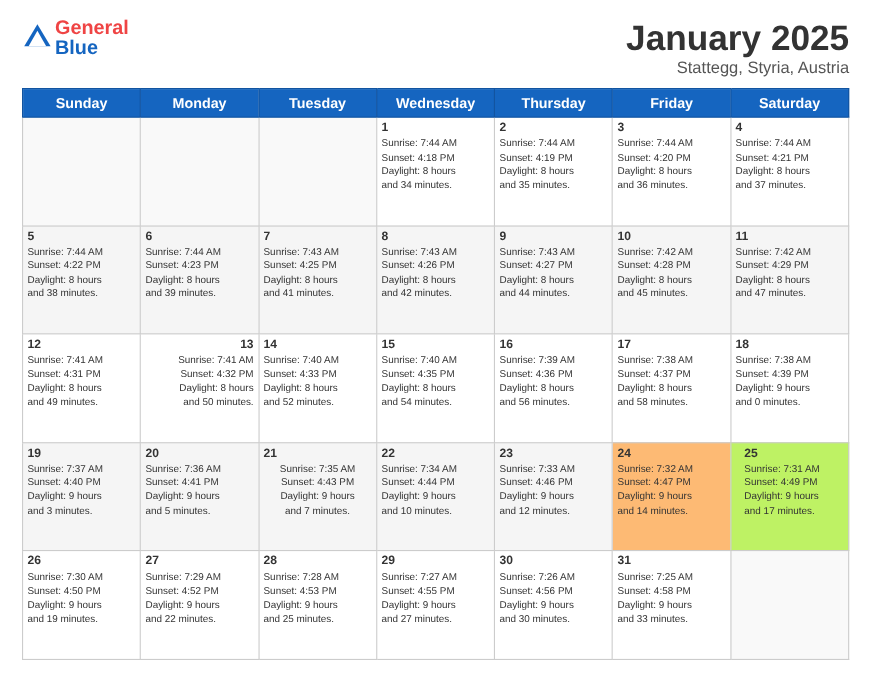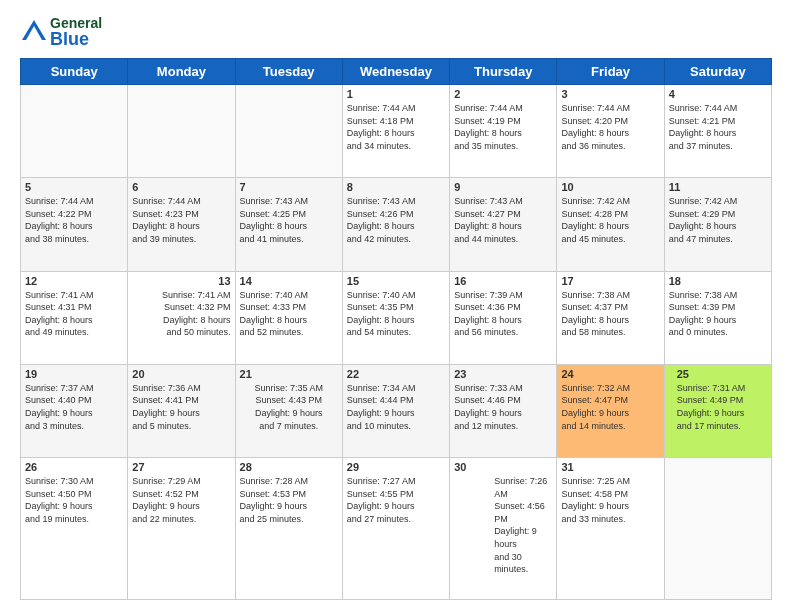--- a/index.html
+++ b/index.html
@@ -26,23 +26,23 @@
     .logo {
       display: flex;
       align-items: center;
     }
     .logo-text {
       display: flex;
       flex-direction: column;
       line-height: 1;
     }
     .logo-general {
-      font-size: 14px;
+      font-size: 18px;
       font-weight: bold;
-      color: #14532d;
+      color: #ef4444;
     }
     .logo-blue {
       font-size: 18px;
       font-weight: bold;
       color: #1565c0;
     }
     .logo-icon {
       width: 28px;
       height: 28px;
       margin-right: 2px;
@@ -108,20 +108,24 @@
   <div class="header">
     <div class="logo">
       <svg class="logo-icon" viewBox="0 0 28 28">
         <polygon points="14,2 26,22 2,22" fill="#1565c0"></polygon>
         <polygon points="14,8 22,22 6,22" fill="#fff"></polygon>
       </svg>
       <div class="logo-text">
         <span class="logo-general">General</span>
         <span class="logo-blue">Blue</span>
       </div>
+    </div>
+    <div class="title-block">
+      <div class="cal-title">January 2025</div>
+      <div class="cal-subtitle">Stattegg, Styria, Austria</div>
     </div>
   </div>
 
   <table class="calendar">
     <thead>
       <tr>
         <th>Sunday</th>
         <th>Monday</th>
         <th>Tuesday</th>
         <th>Wednesday</th>
@@ -341,21 +345,21 @@
           </td>
           <td style="background: rgb(255, 255, 255);">
             <div class="day-num">29</div>
             <div class="day-info" style="white-space: pre-line;">Sunrise: 7:27 AM
 Sunset: 4:55 PM
 Daylight: 9 hours
 and 27 minutes.</div>
           </td>
           <td style="background: rgb(255, 255, 255);">
             <div class="day-num">30</div>
-            <div class="day-info" style="white-space: pre-line; margin-left: 40px;">Sunrise: 7:26 AM
+            <div class="day-info" style="white-space: pre-line;">Sunrise: 7:26 AM
 Sunset: 4:56 PM
 Daylight: 9 hours
 and 30 minutes.</div>
           </td>
           <td style="background: rgb(255, 255, 255);">
             <div class="day-num">31</div>
             <div class="day-info" style="white-space: pre-line;">Sunrise: 7:25 AM
 Sunset: 4:58 PM
 Daylight: 9 hours
 and 33 minutes.</div>

